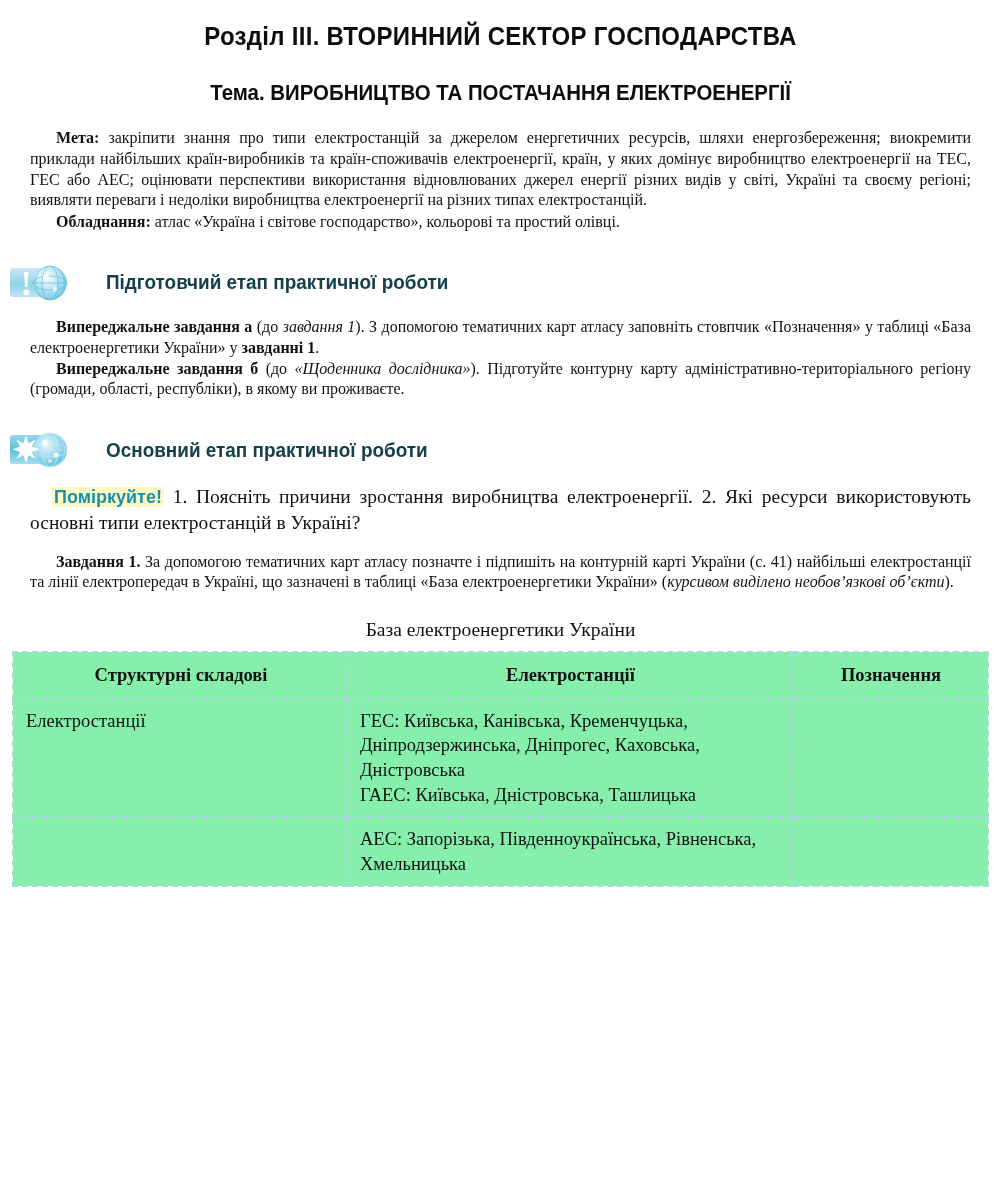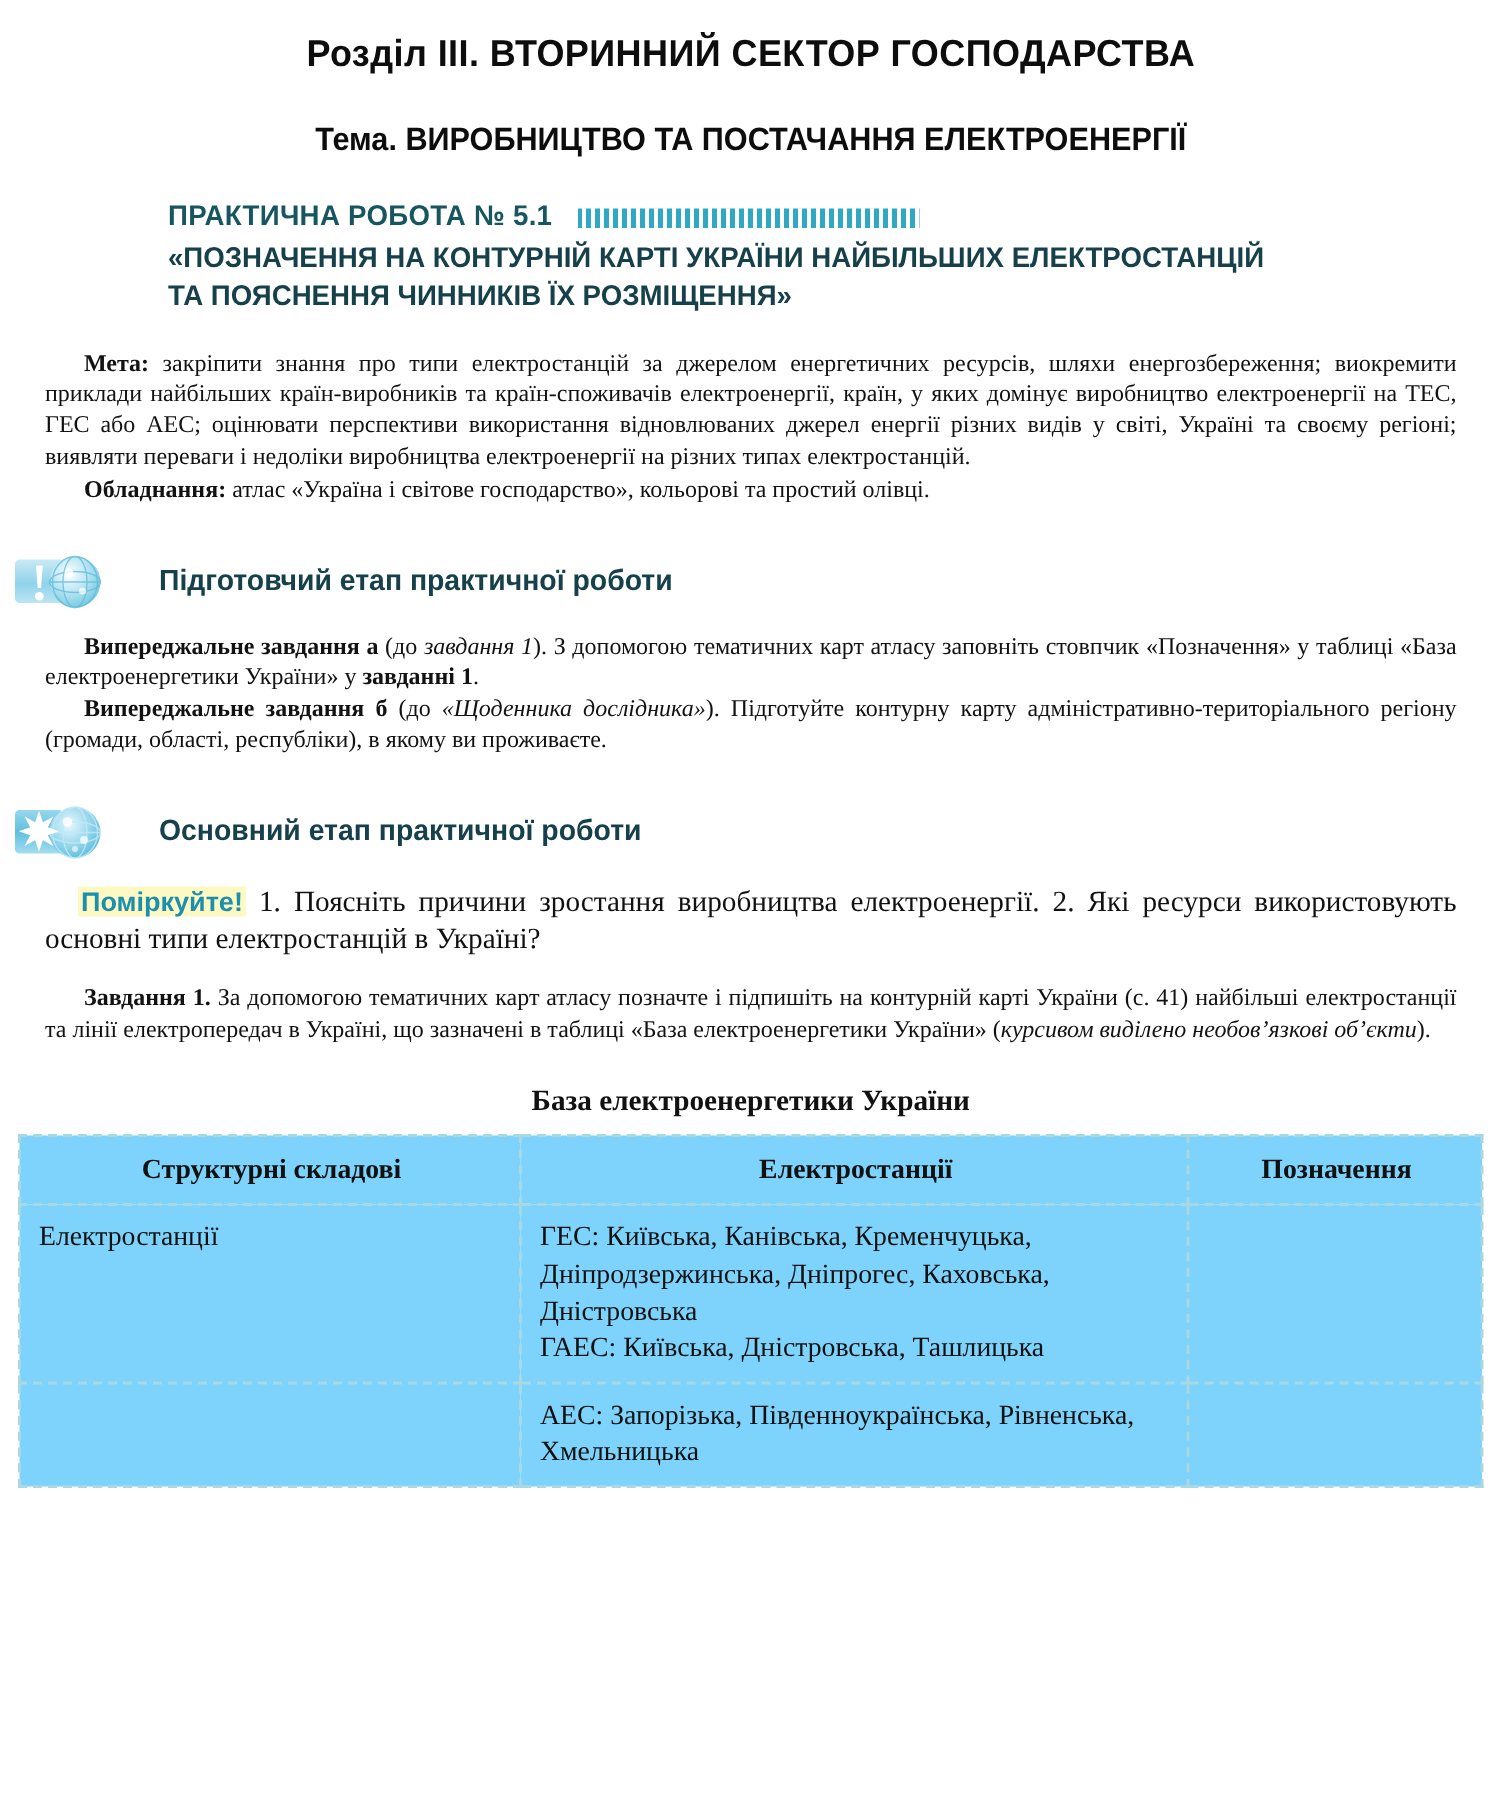--- a/index.html
+++ b/index.html
@@ -141,41 +141,41 @@
     background: #fef9c3;
     padding: 0 2px;
   }
 
   
   .task-block { margin-top: 16px; }
 
   
   .table-caption {
     text-align: center;
-    font-weight: bold;
+    font-weight: normal;
     font-size: 19.5px;
     margin: 26px 0 10px 0;
     color: #111111;
   }
 
   table.base-table {
     width: 100%;
     border-collapse: collapse;
     table-layout: fixed;
     margin-left: -18px;
     width: calc(100% + 36px);
   }
   table.base-table td, table.base-table th {
     border: 2px dashed #a9d8e0;
     padding: 9px 10px 9px 12px;
     vertical-align: top;
     font-size: 18.5px;
     line-height: 1.33;
     color: #111111;
-    background: #7dd3fc;
+    background: #86efac;
   }
   table.base-table th {
     text-align: center;
     font-weight: bold;
     padding-top: 10px;
     padding-bottom: 10px;
   }
   .col-1 { width: 310px; }
   .col-3 { width: 172px; }
   .cell-empty { min-height: 20px; }
@@ -184,30 +184,20 @@
 </style>
 </head>
 <body>
 
 <div class="page">
 
   <h1 class="chapter-title">Розділ III. ВТОРИННИЙ СЕКТОР ГОСПОДАРСТВА</h1>
 
   <h2 class="theme-title">Тема. ВИРОБНИЦТВО ТА ПОСТАЧАННЯ ЕЛЕКТРОЕНЕРГІЇ</h2>
 
-  <div class="pw-block">
-    <div class="pw-line1">
-      <span class="pw-label">ПРАКТИЧНА РОБОТА № 5.1</span>
-      <span class="stripe-bar"></span>
-    </div>
-    <div class="pw-title">
-      <span>«ПОЗНАЧЕННЯ НА КОНТУРНІЙ КАРТІ УКРАЇНИ НАЙБІЛЬШИХ ЕЛЕКТРОСТАНЦІЙ</span><br>
-      <span>ТА ПОЯСНЕННЯ ЧИННИКІВ ЇХ РОЗМІЩЕННЯ»</span>
-    </div>
-  </div>
 
   <p class="body-p indent block-goal"><b>Мета:</b><span> закріпити знання про типи електростанцій за джерелом енергетичних ресурсів, шляхи енергозбереження; виокремити приклади найбільших країн-виробників та країн-споживачів електроенергії, країн, у яких домінує виробництво електроенергії на ТЕС, ГЕС або АЕС; оцінювати перспективи використання відновлюваних джерел енергії різних видів у світі, Україні та своєму регіоні; виявляти переваги і недоліки виробництва електроенергії на різних типах електростанцій.</span></p>
 
   <p class="body-p indent block-equip"><b>Обладнання:</b><span> атлас «Україна і світове господарство», кольорові та простий олівці.</span></p>
 
   <div class="section-banner">
     <span class="sec-icon">
       <svg width="66" height="40" viewBox="0 0 66 40" xmlns="http://www.w3.org/2000/svg">
         <defs>
           <radialGradient id="gl1" cx="38%" cy="34%" r="70%">

